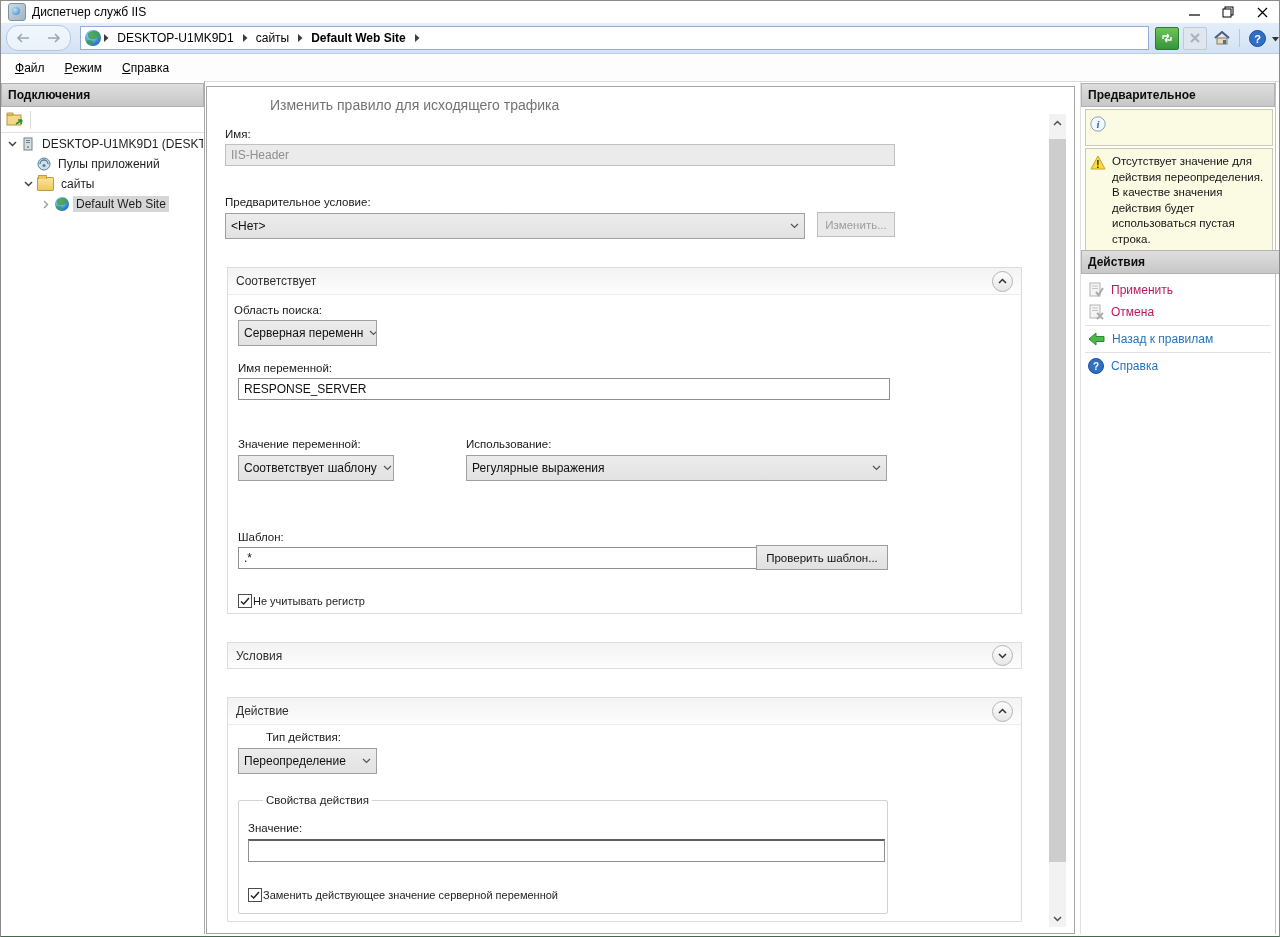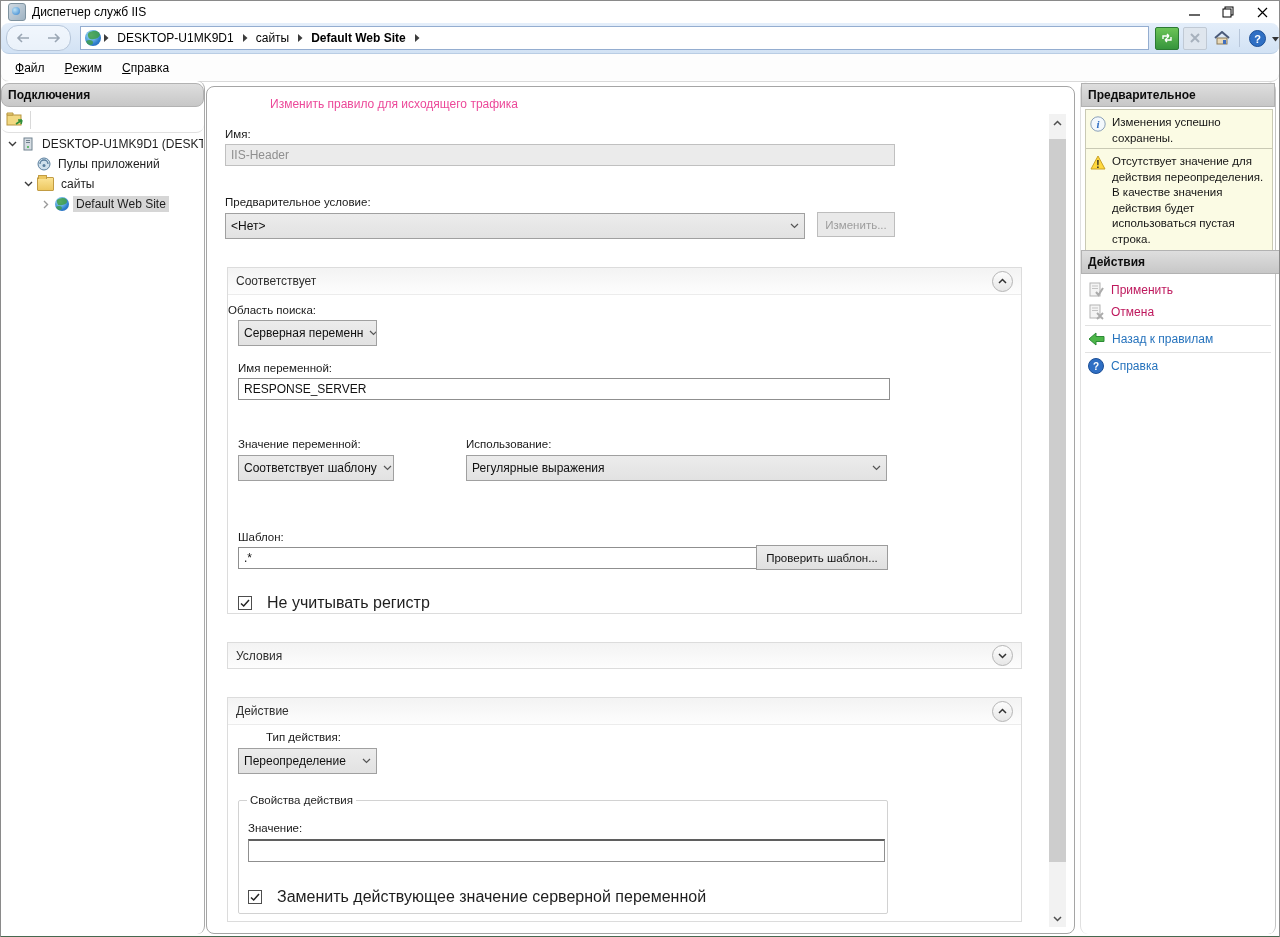--- a/index.html
+++ b/index.html
@@ -1,18 +1,18 @@
 <!DOCTYPE html>
 <html><head>
 <meta charset="utf-8">
 <style>
   html,body{margin:0;padding:0;}
   body{font-family:"Liberation Sans","DejaVu Sans",sans-serif;font-size:12px;color:#1e1e1e;background:#fff;}
   #app{position:relative;width:1278px;height:935px;border:1px solid #8a8a8a;border-bottom:2px solid #47684f;background:#fff;overflow:hidden;}
-  .abs{position:absolute;border-radius:8px;}
+  .abs{position:absolute;}
 
   
   .titlebar{left:0;top:0;width:100%;height:22px;background:#fff;display:flex;align-items:center;}
   .app-icon{width:16px;height:16px;margin:0 6px 0 7px;border-radius:3px;background:linear-gradient(135deg,#cfd9e2,#9fb3c2);border:1px solid #7e929f;position:relative;}
   .app-icon::after{content:"";position:absolute;left:3px;top:3px;width:8px;height:8px;border-radius:50%;background:radial-gradient(circle at 35% 35%,#bfe3f5,#2f7fce);}
   .win-title{font-size:12px;color:#000;}
   .win-btn{width:34px;height:22px;display:flex;align-items:center;justify-content:center;}
   .win-btn svg{display:block;}
 
   
@@ -49,34 +49,34 @@
   .tb-sep{width:1px;height:18px;background:#d9d9d9;}
   .tree-row{position:absolute;height:20px;display:flex;align-items:center;gap:4px;white-space:nowrap;overflow:hidden;}
   .tree-label{padding:1px 3px;}
   .tree-label.sel{background:#d6d6d6;}
   .exp{width:10px;display:flex;justify-content:center;flex:none;}
   .folder{width:15px;height:12px;background:linear-gradient(#fbe394,#edc861);border:1px solid #c29c43;border-radius:1px;position:relative;flex:none;}
   .folder::before{content:"";position:absolute;left:0;top:-3px;width:7px;height:3px;background:#edc861;border:1px solid #c29c43;border-bottom:none;border-radius:1px 1px 0 0;}
 
   
   .mainpanel{left:205px;top:85px;width:869px;height:848px;background:#fff;border:1px solid #a5a5a5;box-sizing:border-box;}
-  .page-title{font-size:12px;color:#ec4899;}
+  .page-title{font-size:14px;color:#737373;}
   .lbl{position:absolute;font-size:11.5px;color:#191919;white-space:nowrap;}
   .tin{position:absolute;height:20px;border:1px solid #8f8f8f;background:#fff;font-size:12px;padding:0 5px;font-family:inherit;box-sizing:content-box;color:#111;}
   .tin:disabled,.tin.disabled{background:#ebebeb;color:#8f8f8f;border-color:#c0c0c0;}
   .combo{position:absolute;height:22px;background:linear-gradient(#ececec,#e2e2e2);border:1px solid #a0a0a0;display:flex;align-items:center;justify-content:space-between;padding:12px 5px;box-sizing:border-box;font-size:12px;color:#111;white-space:nowrap;overflow:hidden;}
   .combo-arrow{margin-left:6px;display:flex;align-items:center;}
   .btn{position:absolute;background:linear-gradient(#ededed,#e0e0e0);border:1px solid #9c9c9c;font-size:11.5px;display:flex;align-items:center;justify-content:center;color:#111;box-sizing:border-box;}
   .btn.disabled{color:#9d9d9d;border-color:#bdbdbd;background:#e9e9e9;}
   .section{position:absolute;left:20px;width:795px;border:1px solid #dcdcdc;background:#fff;box-sizing:border-box;}
   .sec-head{height:26px;background:linear-gradient(#f3f3f3,#fdfdfd);border-bottom:1px solid #ececec;display:flex;align-items:center;justify-content:space-between;padding:0 8px;font-size:12px;color:#2e2e2e;}
   .collapse-btn{width:19px;height:19px;border-radius:50%;border:1px solid #b5b5b5;background:linear-gradient(#fdfdfd,#e7e7e7);display:flex;align-items:center;justify-content:center;}
-  .checkrow{position:absolute;display:flex;align-items:center;gap:15px;font-size:16px;justify-content:center;}
+  .checkrow{position:absolute;display:flex;align-items:center;gap:1px;font-size:11px;justify-content:center;}
   .checkbox{width:14px;height:14px;border:1px solid #4d4d4d;background:#fff;display:flex;align-items:center;justify-content:center;box-sizing:border-box;}
-  fieldset.group{position:absolute;border:1px solid #d2d2d2;border-radius:2px;margin:0;padding:4px 8px;font-size:11.5px;box-sizing:border-box;}
+  fieldset.group{position:absolute;border:1px solid #d2d2d2;border-radius:2px;margin:0;padding:4px 24px;font-size:11.5px;box-sizing:border-box;}
   fieldset.group legend{font-size:11.5px;color:#1e1e1e;padding:0 3px;}
 
   
   .sb-track{left:842px;top:27px;width:17px;height:813px;background:#f2f2f2;position:absolute;}
   .sb-btn{position:absolute;left:0;width:17px;height:17px;background:#f2f2f2;display:flex;align-items:center;justify-content:center;}
   .sb-thumb{position:absolute;left:0;top:25px;width:17px;height:723px;background:#cdcdcd;}
 
   
   .rightcol{left:1079px;top:81px;width:196px;height:852px;background:#fff;border-left:1px solid #e0e0e0;border-right:1px solid #c4c4c4;box-sizing:border-box;}
   .alert{position:absolute;left:4px;width:188px;background:#fbfbe4;border:1px solid #c9c9b4;display:flex;gap:6px;padding:5px 4px;box-sizing:border-box;font-size:11.5px;line-height:1.35;color:#141414;}
@@ -273,21 +273,21 @@
     
     <div class="section" style="top:180px;height:347px;">
       <div class="sec-head">
         <span>Соответствует</span>
         <span class="collapse-btn">
             <svg width="9" height="6">
               <path d="M1 5 L4.5 1.5 L8 5" stroke="#333" stroke-width="1.5" fill="none"></path>
             </svg>
           </span>
       </div>
-      <div class="lbl" style="left:0;top:36px;">Область поиска:</div>
+      <div class="lbl" style="left:6px;top:36px;">Область поиска:</div>
       <div class="combo" style="left:10px;top:52px;width:139px;">
         <span>Серверная переменн</span>
         <span class="combo-arrow">
             <svg width="9" height="6">
               <path d="M1 1 L4.5 4.5 L8 1" stroke="#555" stroke-width="1.2" fill="none"></path>
             </svg>
           </span>
       </div>
       <div class="lbl" style="left:10px;top:94px;">Имя переменной:</div>
       <input class="tin" style="left: 10px; top: 110px; width: 640px;" value="RESPONSE_SERVER">
@@ -390,21 +390,20 @@
   <div class="abs rightcol">
     <div class="phead" style="position:absolute;left:0;top:1px;width:194px;">
         <span>Предварительное</span>
       </div>
 
     <div class="alert" style="top:27px;min-height:37px;">
       <span class="ic"><svg width="16" height="16">
             <circle cx="8" cy="8" r="7.2" fill="#f3f8fc" stroke="#8aa0b8"></circle>
             <text x="8" y="12" text-anchor="middle" font-size="11" font-weight="bold" font-style="italic" fill="#2f6fc4" font-family="Liberation Serif,serif">i</text>
           </svg></span>
-      <span>Изменения успешно сохранены.</span>
     </div>
 
     <div class="alert" style="top:66px;min-height:95px;">
       <span class="ic"><svg width="16" height="15">
             <path d="M8 1 L15 14 H1 Z" fill="#ffd83d" stroke="#c9a227"></path>
             <text x="8" y="12.5" text-anchor="middle" font-size="10" font-weight="bold" fill="#222" font-family="Liberation Sans,sans-serif">!</text>
           </svg></span>
       <span>Отсутствует значение для действия переопределения. В качестве значения действия будет использоваться пустая строка.</span>
     </div>
 

